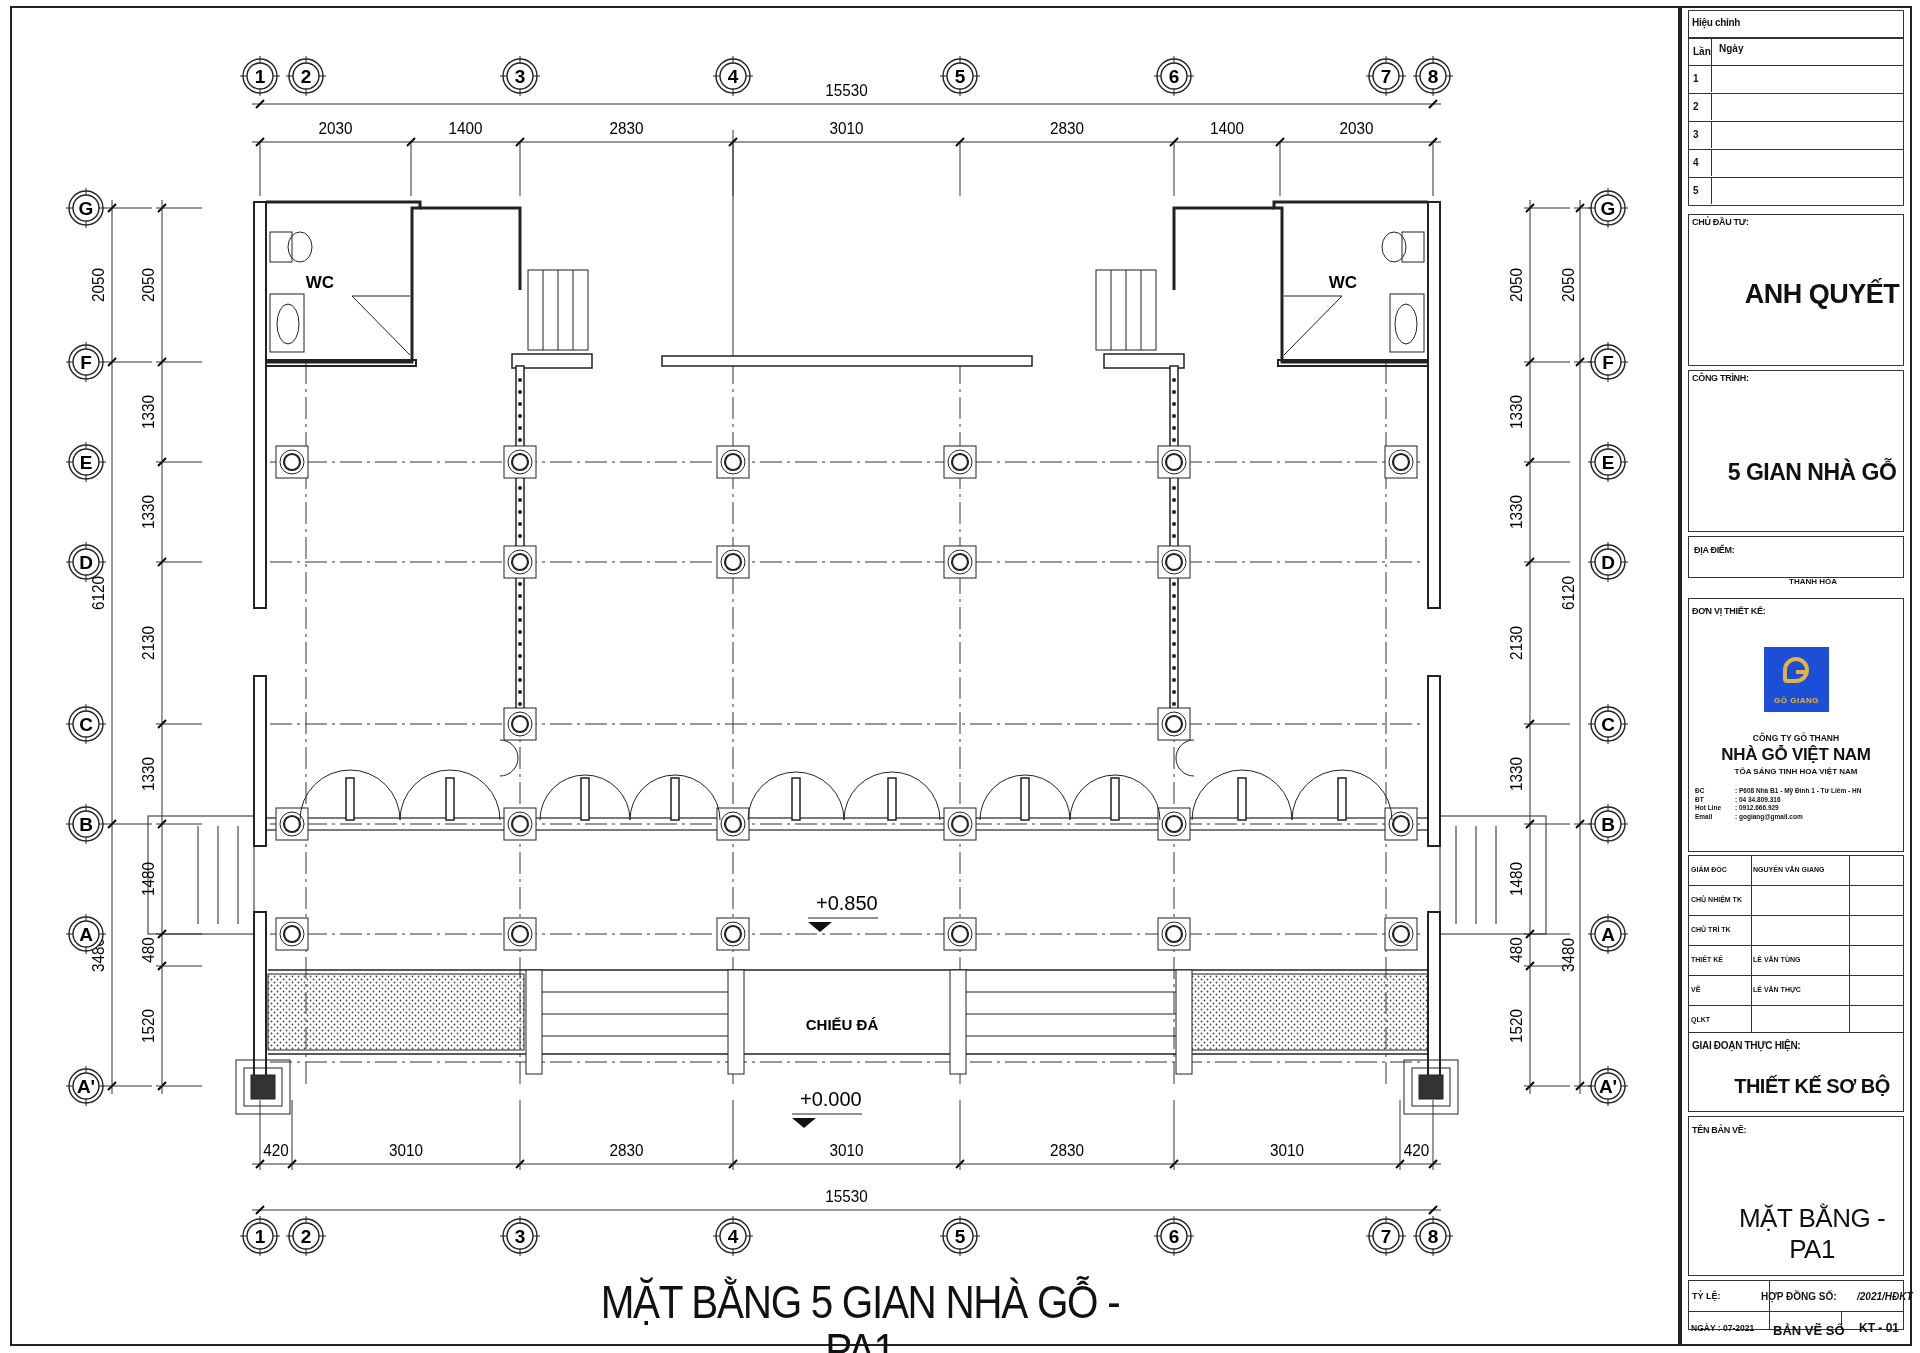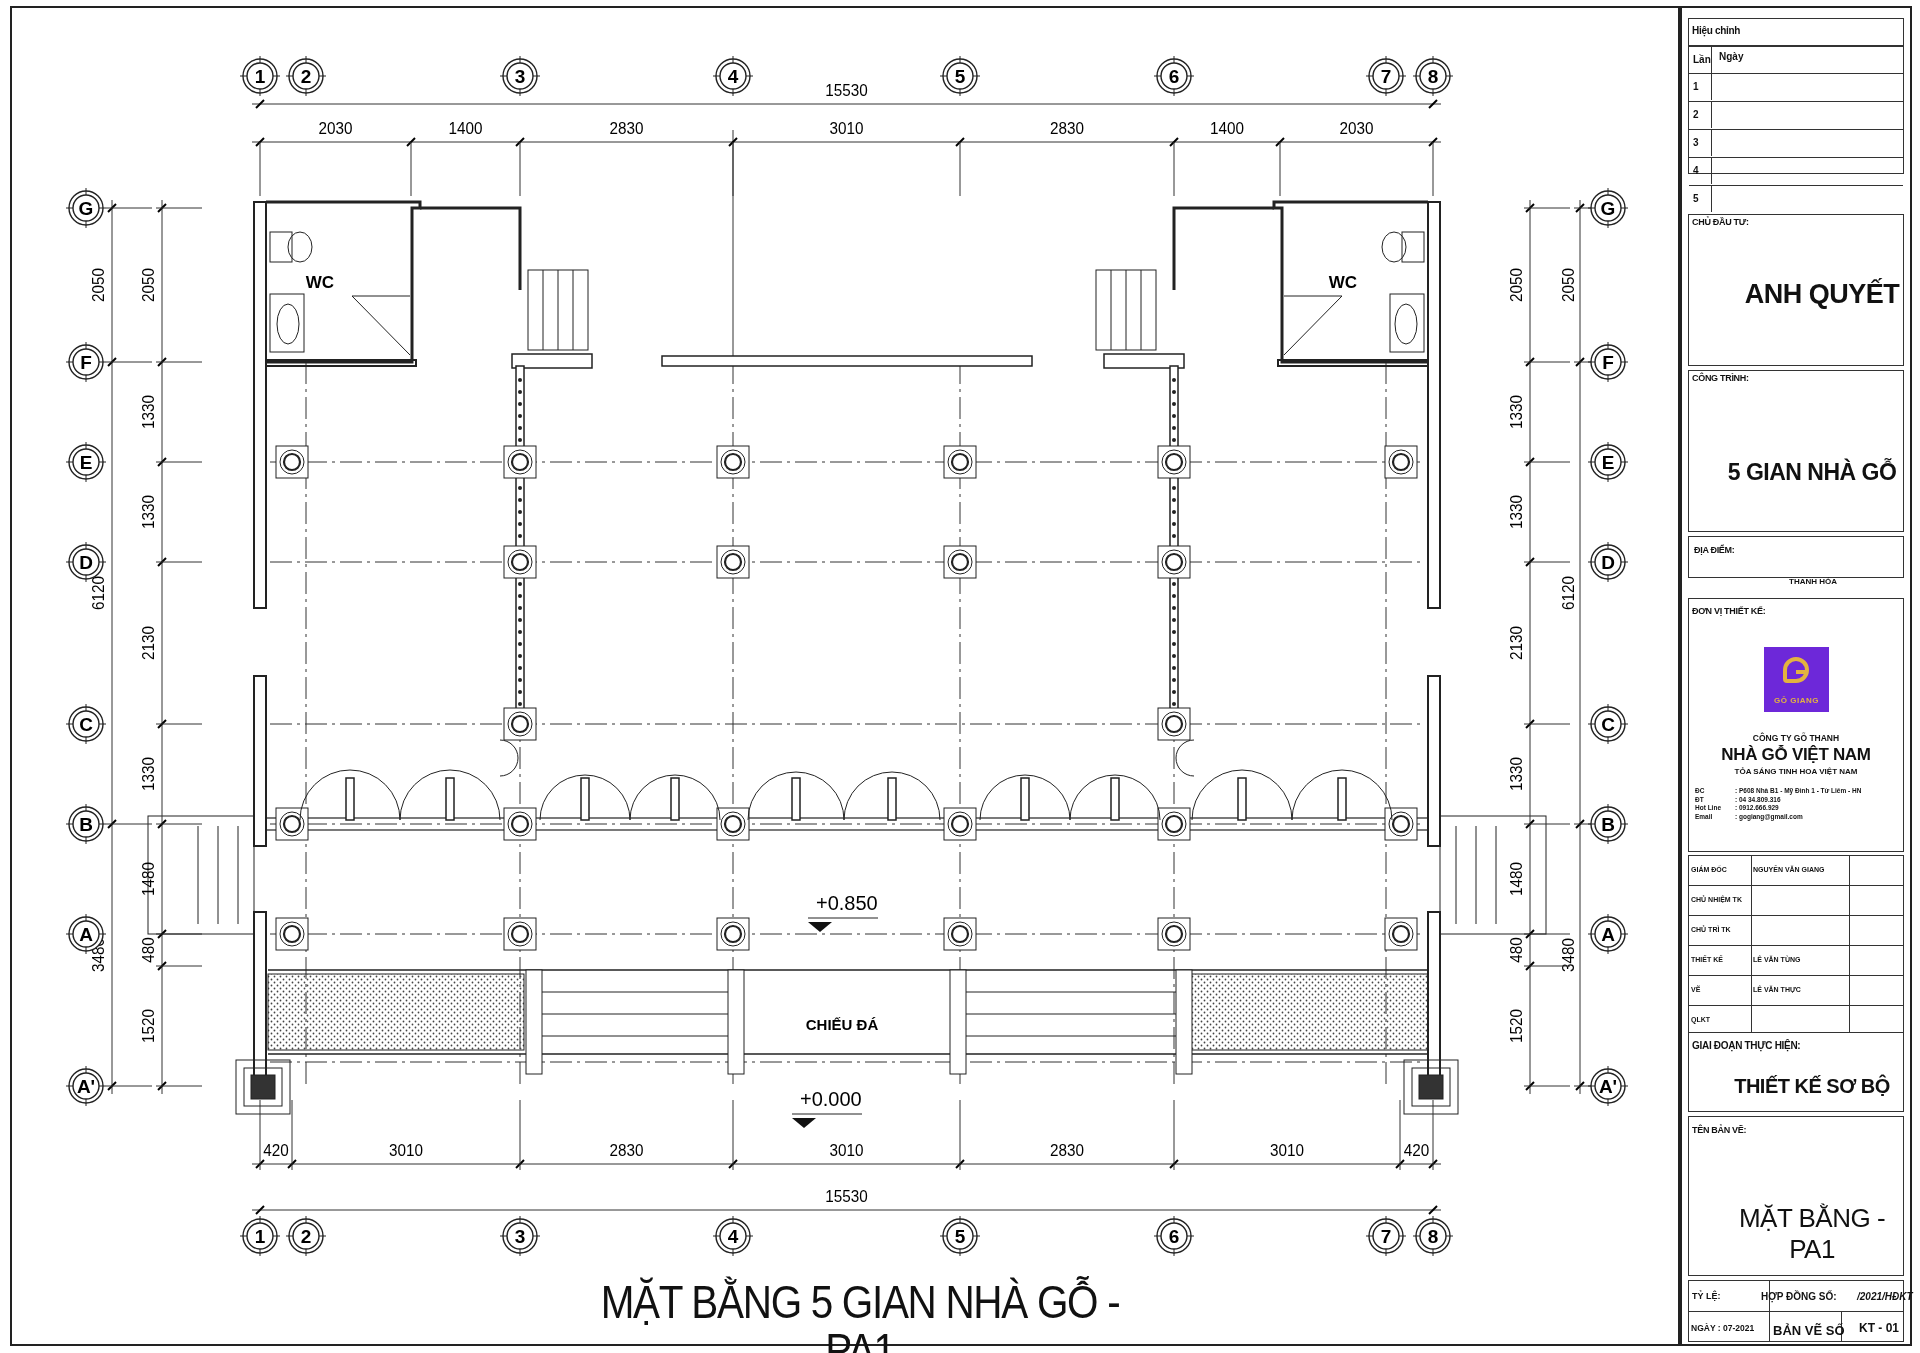--- a/index.html
+++ b/index.html
@@ -6,21 +6,21 @@
   body{width:1920px;height:1353px;position:relative;overflow:hidden;font-family:"Liberation Sans",sans-serif;color:#111;}
   #sheet{position:absolute;left:0;top:0;width:1920px;height:1353px;}
   .frame{position:absolute;left:10px;top:6px;width:1670px;height:1340px;border:2px solid #222;box-sizing:border-box;}
   .tb{position:absolute;left:1680px;top:6px;width:232px;height:1340px;border:2px solid #222;box-sizing:border-box;}
   .tb .box{position:absolute;left:6px;width:216px;border:1.6px solid #333;box-sizing:border-box;background:#fff;}
   .tb .lbl{position:absolute;left:3px;top:2px;font-size:9px;font-weight:bold;letter-spacing:-0.3px;}
   .tb .big{position:absolute;left:0;right:0;text-align:center;font-weight:bold;letter-spacing:-0.5px;margin-left:32px;}
   .rev-row{position:absolute;left:0;right:0;height:26px;border-top:1.2px solid #333;font-size:10px;font-weight:bold;}
   .rev-row span{position:absolute;left:4px;top:7px;}
   .rev-col{position:absolute;left:22px;top:0;bottom:0;border-left:1.2px solid #333;}
-  .logo{position:absolute;left:75px;top:48px;width:65px;height:65px;background:#6d28d9;}
+  .logo{position:absolute;left:75px;top:48px;width:65px;height:65px;background:#1d4ed8;}
   .logo .g{position:absolute;left:19px;top:10px;width:26px;height:26px;border:4px solid #e3b340;border-radius:50% 50% 50% 4px;box-sizing:border-box;}
   .logo .g::after{content:"";position:absolute;left:9px;top:9px;width:9px;height:4px;background:#e3b340;}
   .logo .brand{position:absolute;left:0;right:0;bottom:7px;text-align:center;color:#e3b340;font-size:8px;font-weight:bold;letter-spacing:0.5px;}
   .contact{position:absolute;left:6px;font-size:6.5px;font-weight:bold;line-height:8.5px;}
   .contact .k{display:inline-block;width:40px;}
   .staff{position:absolute;left:6px;width:216px;border:1.6px solid #333;box-sizing:border-box;}
   .staff .row{position:relative;height:29px;border-bottom:1.2px solid #333;font-size:7px;font-weight:bold;}
   .staff .row:last-child{border-bottom:none;}
   .staff .c1{position:absolute;left:2px;top:10px;width:58px;}
   .staff .c2{position:absolute;left:64px;top:10px;}
@@ -718,21 +718,21 @@
           <circle cx="4.5" cy="4.5" r="0.9" fill="#444"></circle>
         </pattern>
       </defs>
     </svg>
 
   <div style="position:absolute;left:540px;top:1278px;width:640px;text-align:center;">
     <span style="font-size:46px;letter-spacing:-1.5px;transform:scaleX(0.88);display:inline-block;border-bottom:2px solid #111;line-height:48px;">MẶT BẰNG 5 GIAN NHÀ GỖ - PA1</span>
   </div>
 
   <div class="tb">
-    <div class="box" style="top:10px;height:156px;">
+    <div class="box" style="top:2px;height:196px;">
       <div class="lbl" style="top:6px;font-size:10px;">Hiệu chỉnh</div>
       <div class="rev-row" style="top:26px;border-top-width:2px;">
         <span>Lần</span>
         <span style="left:30px;top:4px;">Ngày</span>
         <div class="rev-col"></div>
       </div>
       <div class="rev-row" style="top:54px;">
           <span>1</span>
           <div class="rev-col"></div>
         </div>
@@ -828,21 +828,21 @@
     <div class="box" style="top:1024px;height:80px;">
       <div class="lbl" style="top:7px;font-size:10px;">GIAI ĐOẠN THỰC HIỆN:</div>
       <div class="big" style="top:42px;font-size:20px;">THIẾT KẾ SƠ BỘ</div>
     </div>
 
     <div class="box" style="top:1108px;height:160px;">
       <div class="lbl" style="top:8px;">TÊN BẢN VẼ:</div>
       <div class="big" style="top:86px;font-size:26px;font-weight:normal;">MẶT BẰNG - PA1</div>
     </div>
 
-    <div class="bottom-grid" style="top:1272px;height:62px;">
+    <div class="bottom-grid" style="top:1272px;height:50px;">
       <div style="position:absolute;left:0;right:0;top:30px;border-top:1.2px solid #333;"></div>
       <div style="position:absolute;left:80px;top:0;bottom:0;border-left:1.2px solid #333;"></div>
       <div style="position:absolute;left:152px;top:30px;bottom:0;border-left:1.2px solid #333;"></div>
       <span style="position:absolute;left:3px;top:10px;">TỶ LỆ:</span>
       <span style="position:absolute;left:72px;top:10px;font-size:10px;">HỢP ĐỒNG SỐ:</span>
       <span style="position:absolute;left:168px;top:10px;font-size:10px;font-style:italic;">/2021/HĐKT</span>
       <span style="position:absolute;left:2px;top:42px;font-size:8.5px;">NGÀY : 07-2021</span>
       <span style="position:absolute;left:84px;top:42px;font-size:13px;">BẢN VẼ SỐ</span>
       <span style="position:absolute;left:170px;top:40px;font-size:12px;">KT - 01</span>
     </div>

